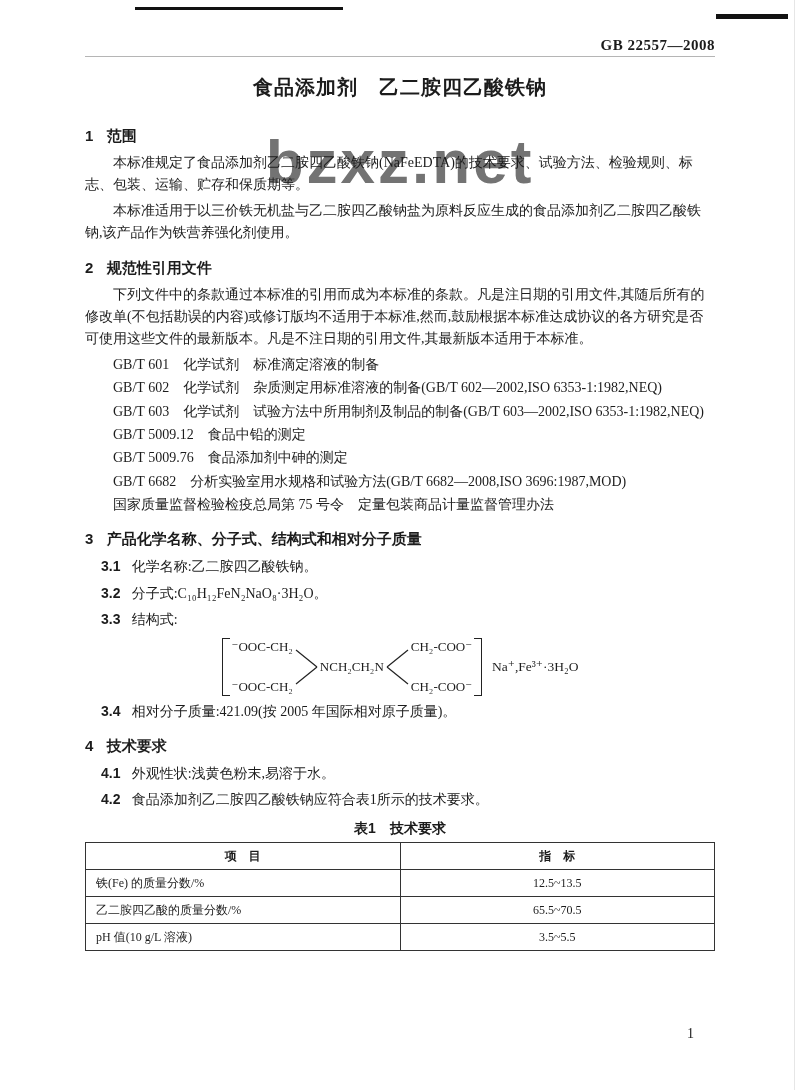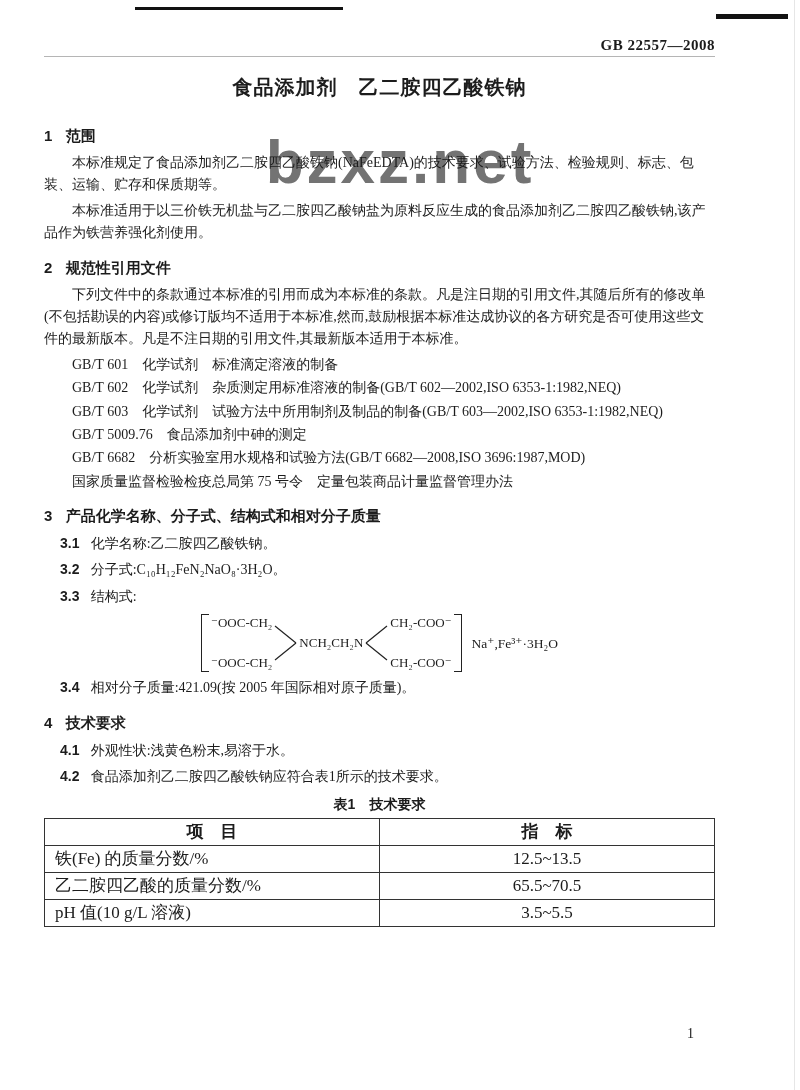--- a/index.html
+++ b/index.html
@@ -7,21 +7,21 @@
   body {
     width: 800px; height: 1090px;
     position: relative;
     overflow: hidden;
     font-family: "Liberation Serif", "DejaVu Serif", serif;
     color: #1c1c1c;
   }
   .page {
     position: relative;
     width: 100%; height: 100%;
-    padding: 36px 85px 0 44px;
+    padding: 36px 85px 0 85px;
     z-index: 1;
   }
   
   .scan-line-a { position: absolute; top: 7px; left: 135px; width: 208px; height: 3px; background: #121212; z-index: 3; }
   .scan-line-b { position: absolute; top: 14px; right: 12px; width: 72px; height: 5px; background: #121212; z-index: 3; }
   .scan-edge   { position: absolute; top: 0; right: 5px; width: 1px; height: 100%; background: #e6e6e6; z-index: 0; }
 
   .doc-header { text-align: right; font-size: 15px; font-weight: bold; letter-spacing: 0.5px; line-height: 18px; }
   .header-rule { border-bottom: 1px solid #b5b5b5; margin-top: 2px; }
 
@@ -51,21 +51,21 @@
   .structure { display: flex; align-items: center; width: fit-content; margin: 6px auto 4px auto; font-size: 13px; }
   .bracket { width: 8px; height: 58px; border: 1.5px solid #222; }
   .bracket-left  { border-right: none; }
   .bracket-right { border-left: none; }
   .struct-col { display: flex; flex-direction: column; justify-content: space-between; height: 58px; padding: 1px 2px; }
   .bonds { display: block; }
   .struct-center { padding: 0 1px; }
   .salt { margin-left: 10px; font-size: 13.5px; }
 
   .table-caption { text-align: center; font-weight: bold; font-size: 14px; margin: 6px 0 4px 0; line-height: 20px; font-family: "Liberation Sans", "DejaVu Sans", sans-serif; }
-  table.spec-table { width: 100%; border-collapse: collapse; font-size: 17px; border: 1.5px solid #222; }
+  table.spec-table { width: 100%; border-collapse: collapse; font-size: 12px; border: 1.5px solid #222; }
   table.spec-table th, table.spec-table td { border: 1px solid #333; padding: 4px 10px; line-height: 18px; }
   table.spec-table th { font-weight: bold; text-align: center; width: 50%; }
   td.cell-item { text-align: left; }
   td.cell-value { text-align: center; margin-left: 36px; }
 
   .page-number { position: absolute; bottom: 48px; right: 106px; font-size: 14px; z-index: 2; }
 </style>
 </head>
 <body>
 
@@ -92,20 +92,21 @@
     <p class="para">本标准规定了食品添加剂乙二胺四乙酸铁钠(NaFeEDTA)的技术要求、试验方法、检验规则、标志、包装、运输、贮存和保质期等。</p>
     <p class="para">本标准适用于以三价铁无机盐与乙二胺四乙酸钠盐为原料反应生成的食品添加剂乙二胺四乙酸铁钠,该产品作为铁营养强化剂使用。</p>
 
     <h2 class="sec-heading">
       <span class="sec-num">2</span><span>规范性引用文件</span>
     </h2>
     <p class="para">下列文件中的条款通过本标准的引用而成为本标准的条款。凡是注日期的引用文件,其随后所有的修改单(不包括勘误的内容)或修订版均不适用于本标准,然而,鼓励根据本标准达成协议的各方研究是否可使用这些文件的最新版本。凡是不注日期的引用文件,其最新版本适用于本标准。</p>
     <p class="ref">GB/T 601　化学试剂　标准滴定溶液的制备</p>
     <p class="ref">GB/T 602　化学试剂　杂质测定用标准溶液的制备(GB/T 602—2002,ISO 6353-1:1982,NEQ)</p>
     <p class="ref">GB/T 603　化学试剂　试验方法中所用制剂及制品的制备(GB/T 603—2002,ISO 6353-1:1982,NEQ)</p>
+    <p class="ref">GB/T 5009.12　食品中铅的测定</p>
     <p class="ref">GB/T 5009.76　食品添加剂中砷的测定</p>
     <p class="ref">GB/T 6682　分析实验室用水规格和试验方法(GB/T 6682—2008,ISO 3696:1987,MOD)</p>
     <p class="ref">国家质量监督检验检疫总局第 75 号令　定量包装商品计量监督管理办法</p>
 
     <h2 class="sec-heading">
       <span class="sec-num">3</span><span>产品化学名称、分子式、结构式和相对分子质量</span>
     </h2>
     <p class="clause">
       <span class="clause-num">3.1</span><span>化学名称:乙二胺四乙酸铁钠。</span>
     </p>

